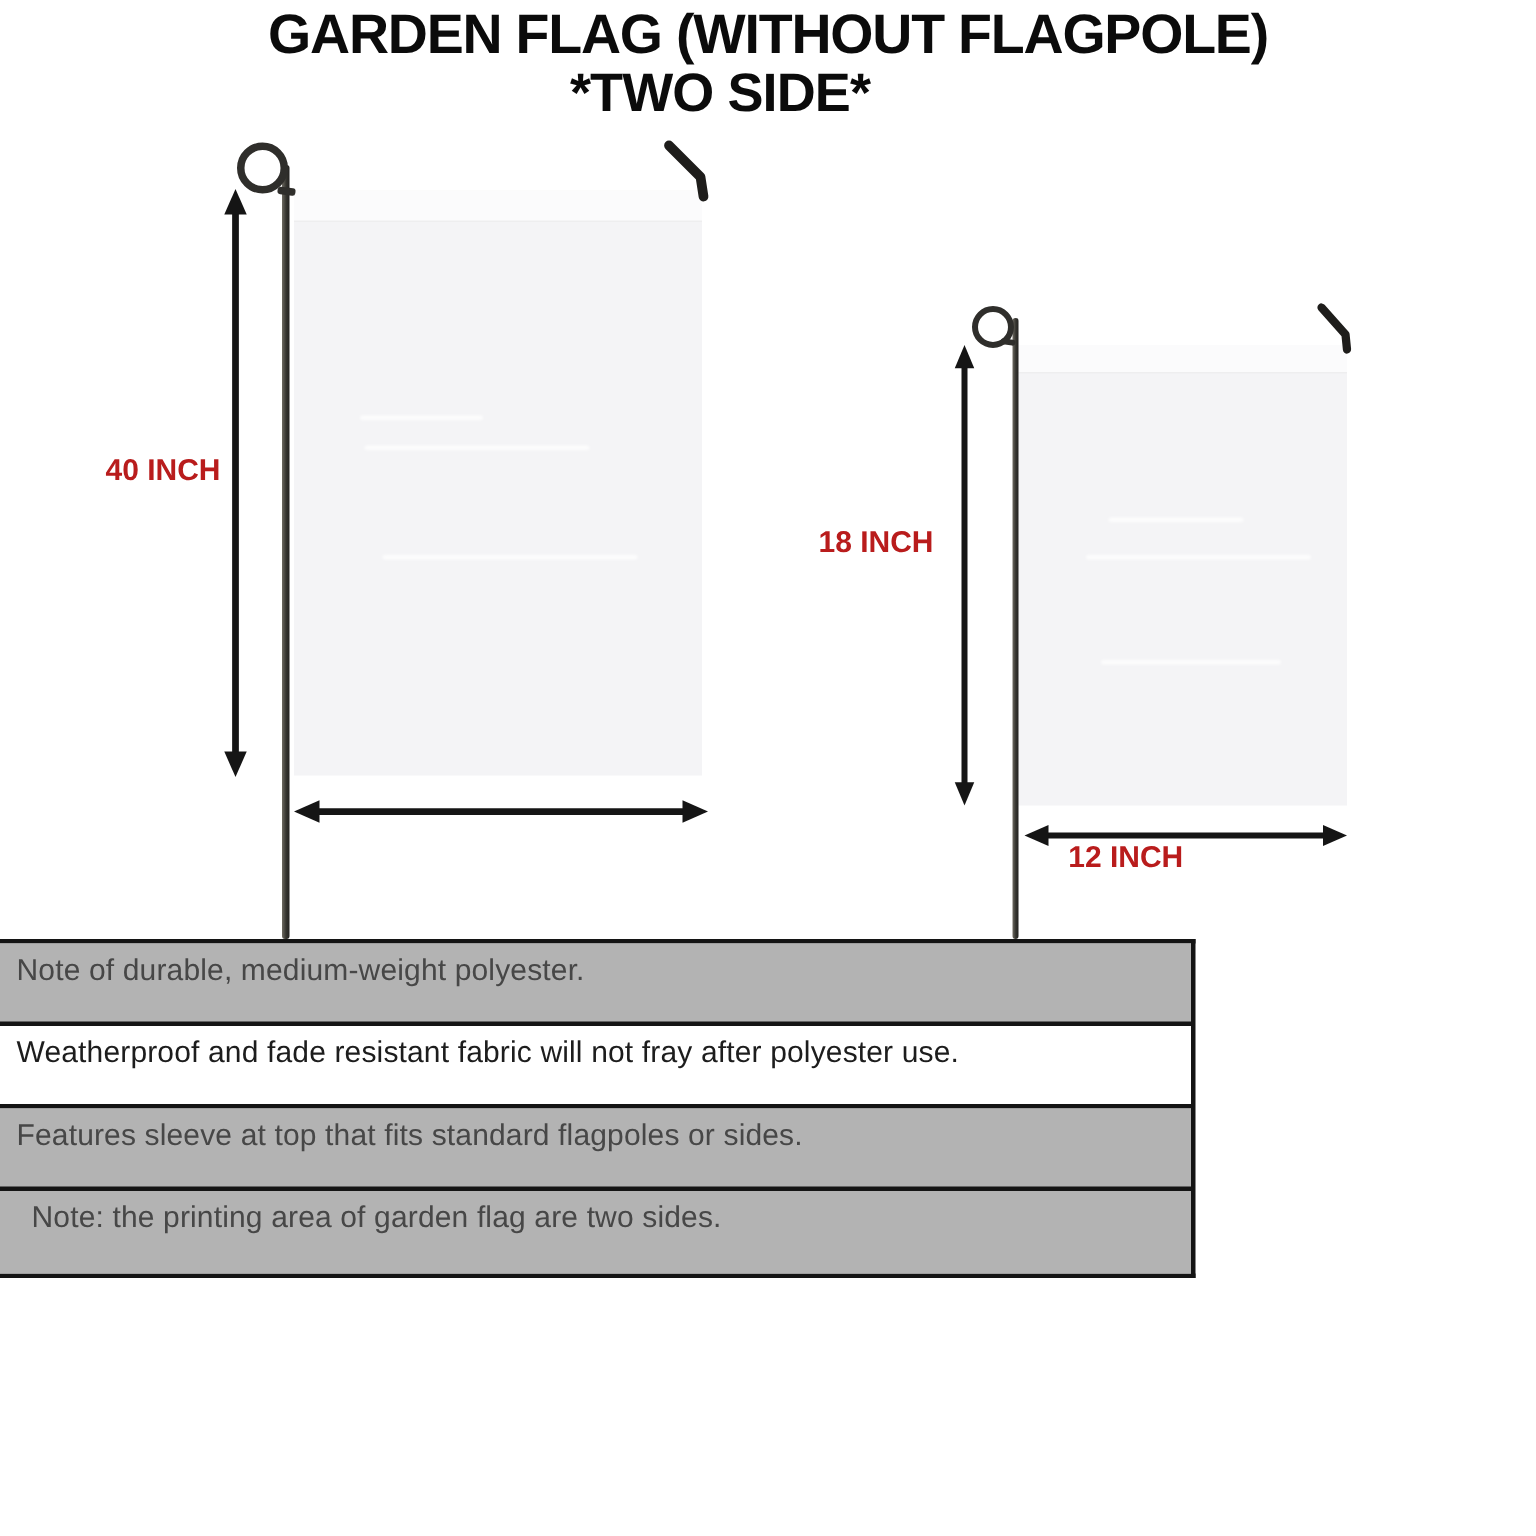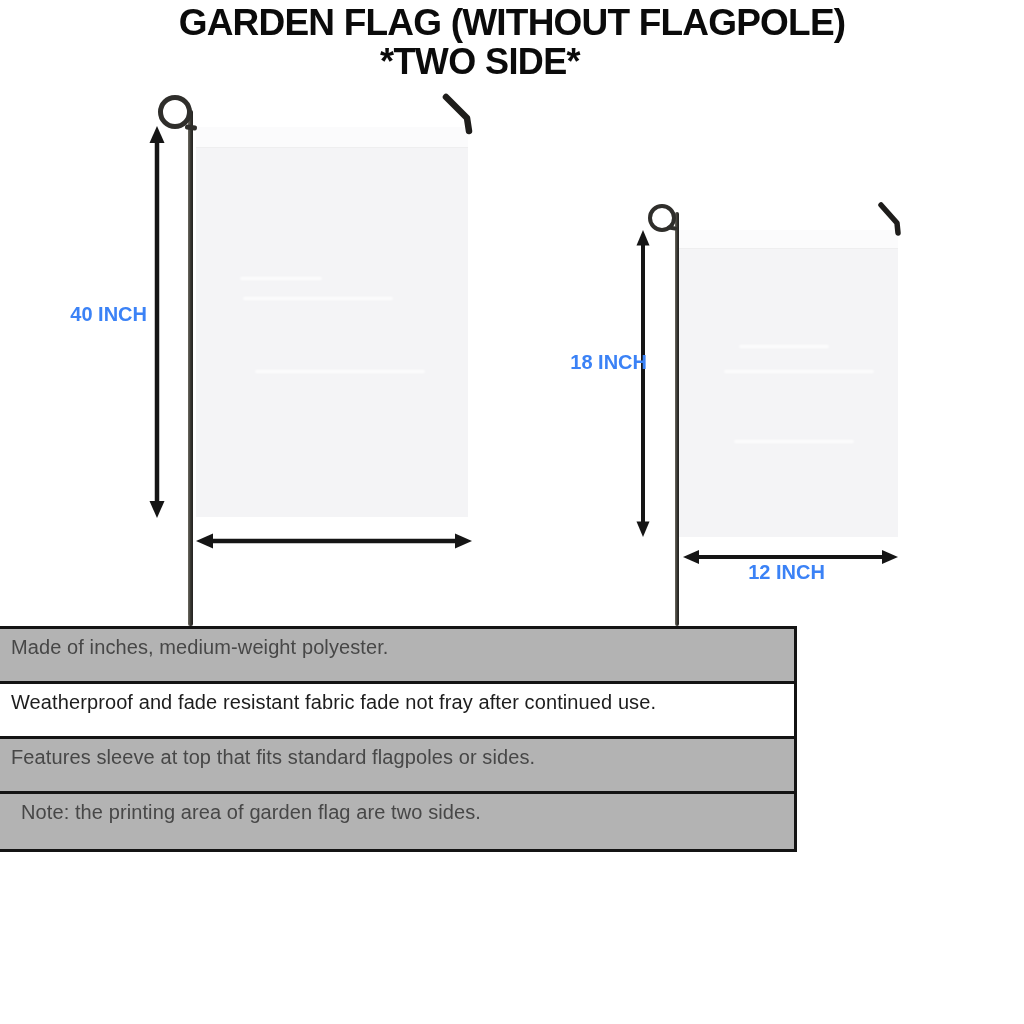--- a/index.html
+++ b/index.html
@@ -44,25 +44,25 @@
   .hook-svg.small { left:876px; top:199px; }
   .hook-path { stroke:#1e1d1b; fill:none; stroke-linecap:round; stroke-linejoin:round; }
 
   
   svg.overlay { position:absolute; left:0; top:0; pointer-events:none; }
   .arrow-line { stroke:var(--arrow); }
   .arrow-line.thick { stroke-width:4.5px; }
   .arrow-line.thin  { stroke-width:4px; }
   .arrow-head { fill:var(--arrow); stroke:none; }
 
-  .dim-label { position:absolute; font-weight:bold; font-size:20px; color:#3b82f6; }
+  .dim-label { position:absolute; font-weight:bold; font-size:20px; color:#b91c1c; }
   .dim-label.h40 { left:52px;  top:303px; width:95px;  text-align:right; }
   .dim-label.w28 { left:196px; top:546px; width:272px; text-align:center; }
-  .dim-label.h18 { left:555px; top:351px; width:92px;  text-align:right; }
-  .dim-label.w12 { left:679px; top:561px; width:215px; text-align:center; }
+  .dim-label.h18 { left:538px; top:351px; width:92px;  text-align:center; }
+  .dim-label.w12 { left:643px; top:561px; width:215px; text-align:center; }
 
   
   .features { position:absolute; left:0; top:626px; width:797px;
               border:3px solid var(--table-border); border-left:none;
               box-sizing:border-box; }
   .feature-row { height:55px; box-sizing:border-box; padding:7px 12px 0 11px;
                  font-size:20px; letter-spacing:0.1px;
                  border-bottom:3px solid var(--table-border);
                  background:var(--row-plain); color:#1d1d1d; }
   .feature-row.shaded { background:var(--row-shaded); color:#474747; }
@@ -126,24 +126,24 @@
       <polygon class="arrow-head" points="898,557 882,550 882,564"></polygon>
     </g>
   </svg>
 
   <div class="dim-label h40">40 INCH</div>
   <div class="dim-label h18">18 INCH</div>
   <div class="dim-label w12">12 INCH</div>
 
   <div class="features" id="features">
       <div class="feature-row shaded">
-      <span class="feature-text">Made of inches, medium-weight polyester.</span>
+      <span class="feature-text">Note of durable, medium-weight polyester.</span>
     </div>
       <div class="feature-row">
-      <span class="feature-text">Weatherproof and fade resistant fabric fade not fray after continued use.</span>
+      <span class="feature-text">Weatherproof and fade resistant fabric will not fray after polyester use.</span>
     </div>
       <div class="feature-row shaded">
       <span class="feature-text">Features sleeve at top that fits standard flagpoles or sides.</span>
     </div>
       <div class="feature-row shaded">
       <span class="feature-text">Note: the printing area of garden flag are two sides.</span>
     </div>
     </div>
 
 </div>

